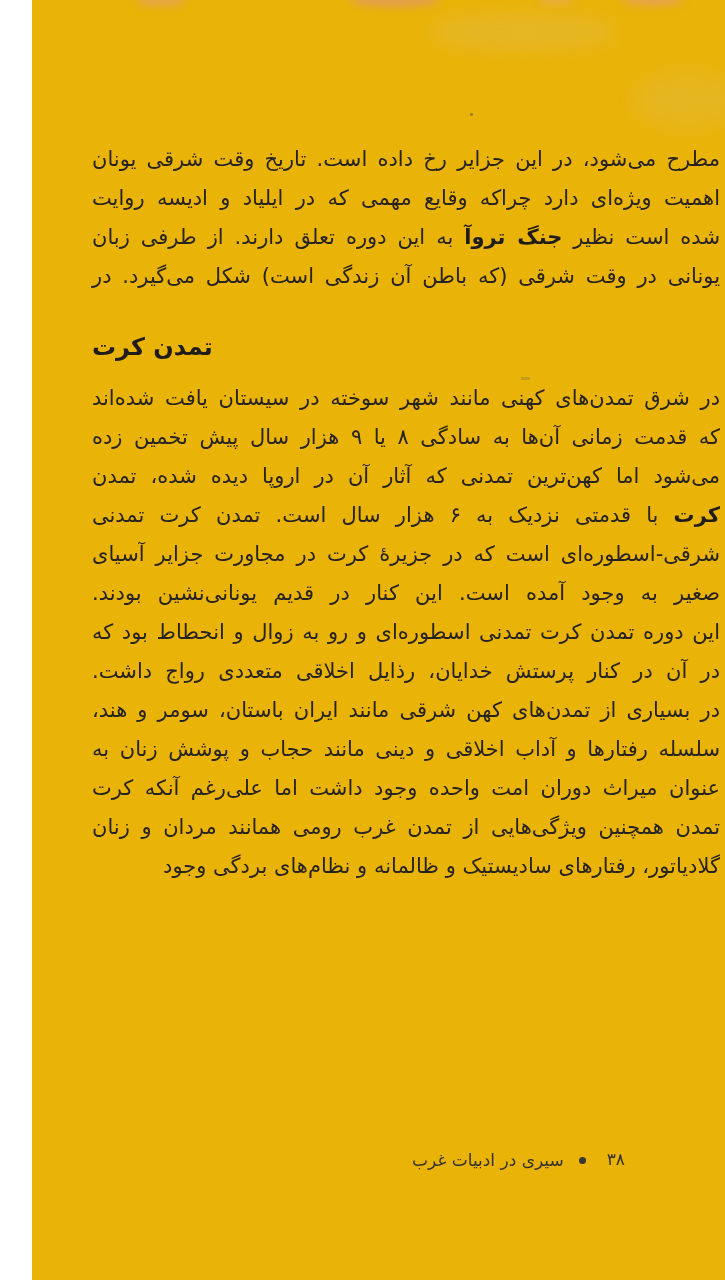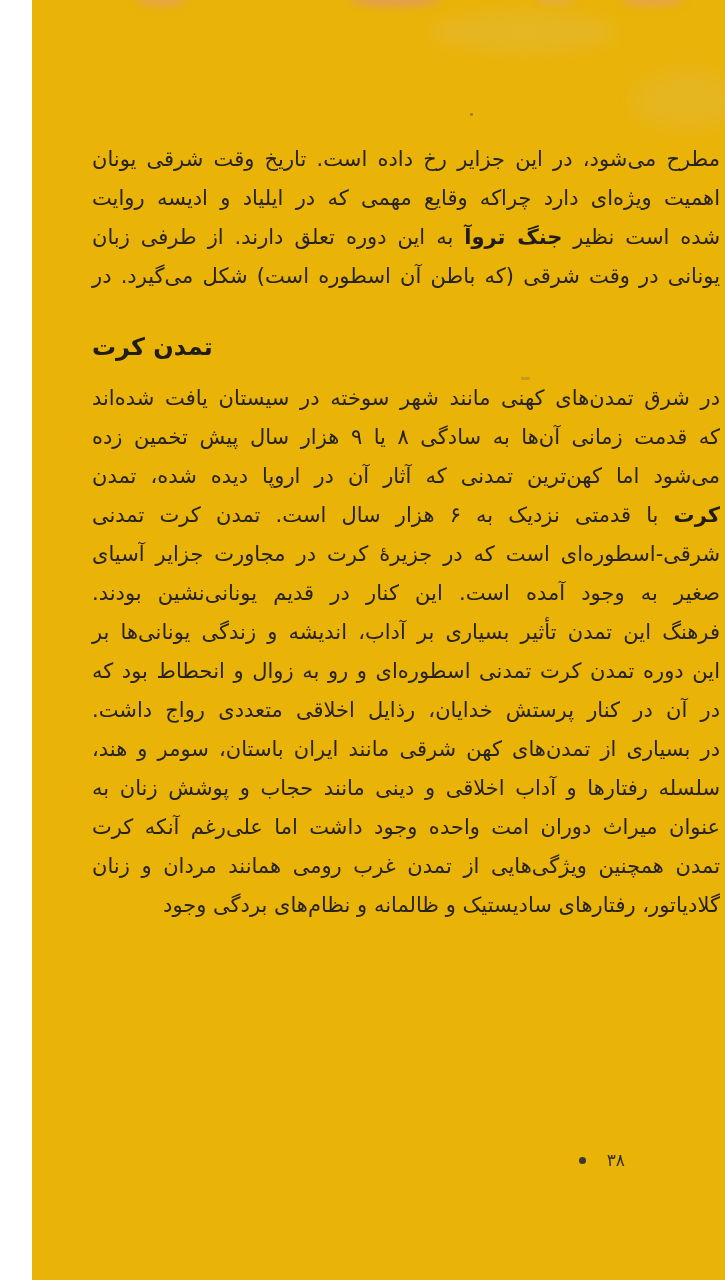--- a/index.html
+++ b/index.html
@@ -75,21 +75,21 @@
     position: absolute;
     top: 1146px;
     right: 132px;
     direction: rtl;
     display: flex;
     align-items: center;
     color: #35312e;
     font-size: 17px;
     line-height: 28px;
   }
-  .page-footer .page-number { letter-spacing: 1px; }
+  .page-footer .page-number { letter-spacing: 1px; font-family: Liberation Serif, serif; }
   .page-footer .bullet {
     width: 7px;
     height: 7px;
     background: #3a3634;
     border-radius: 50%;
     margin: 0 21px 0 15px;
     flex: 0 0 auto;
   }
 </style>
 </head>
@@ -105,42 +105,42 @@
   <span class="smudge gray-2"></span>
   <span class="speck s1"></span>
   <span class="speck s2"></span>
 
   <main class="text-block">
 
     <section class="paragraph">
         <div class="line"><span>مطرح می‌شود، در این جزایر رخ داده است. تاریخ وقت شرقی یونان</span></div>
         <div class="line"><span>اهمیت ویژه‌ای دارد چراکه وقایع مهمی که در ایلیاد و ادیسه روایت</span></div>
         <div class="line"><span>شده است نظیر </span><b>جنگ تروآ</b><span> به این دوره تعلق دارند. از طرفی زبان</span></div>
-        <div class="line"><span>یونانی در وقت شرقی (که باطن آن اسطوره است) شکل می‌گیرد. در</span></div>
+        <div class="line"><span>یونانی در وقت شرقی (که باطن آن زندگی است) شکل می‌گیرد. در</span></div>
       </section>
 
     <h2 class="section-heading">تمدن کرت</h2>
 
     <section class="paragraph">
         <div class="line"><span>در شرق تمدن‌های کهنی مانند شهر سوخته در سیستان یافت شده‌اند</span></div>
         <div class="line"><span>که قدمت زمانی آن‌ها به سادگی ۸ یا ۹ هزار سال پیش تخمین زده</span></div>
         <div class="line"><span>می‌شود اما کهن‌ترین تمدنی که آثار آن در اروپا دیده شده، تمدن</span></div>
         <div class="line"><b>کرت</b><span> با قدمتی نزدیک به ۶ هزار سال است. تمدن کرت تمدنی</span></div>
         <div class="line"><span>شرقی-اسطوره‌ای است که در جزیرهٔ کرت در مجاورت جزایر آسیای</span></div>
         <div class="line"><span>صغیر به وجود آمده است. این کنار در قدیم یونانی‌نشین بودند.</span></div>
-        <div class="line"><span>فرهنگ این تمدن تأثیر بسیاری بر آداب، اندیشه و زندگی یونانی‌ها بر</span></div>
         <div class="line"><span>این دوره تمدن کرت تمدنی اسطوره‌ای و رو به زوال و انحطاط بود که</span></div>
         <div class="line"><span>در آن در کنار پرستش خدایان، رذایل اخلاقی متعددی رواج داشت.</span></div>
         <div class="line"><span>در بسیاری از تمدن‌های کهن شرقی مانند ایران باستان، سومر و هند،</span></div>
         <div class="line"><span>سلسله رفتارها و آداب اخلاقی و دینی مانند حجاب و پوشش زنان به</span></div>
         <div class="line"><span>عنوان میراث دوران امت واحده وجود داشت اما علی‌رغم آنکه کرت</span></div>
         <div class="line"><span>تمدن همچنین ویژگی‌هایی از تمدن غرب رومی همانند مردان و زنان</span></div>
         <div class="line last"><span>گلادیاتور، رفتارهای سادیستیک و ظالمانه و نظام‌های بردگی وجود</span></div>
       </section>
 
   </main>
 
   <footer class="page-footer">
     <span class="page-number">۳۸</span>
     <span class="bullet"></span>
+    <span class="book-title">سیری در ادبیات غرب</span>
   </footer>
 
 </div>
 
 </body></html>

